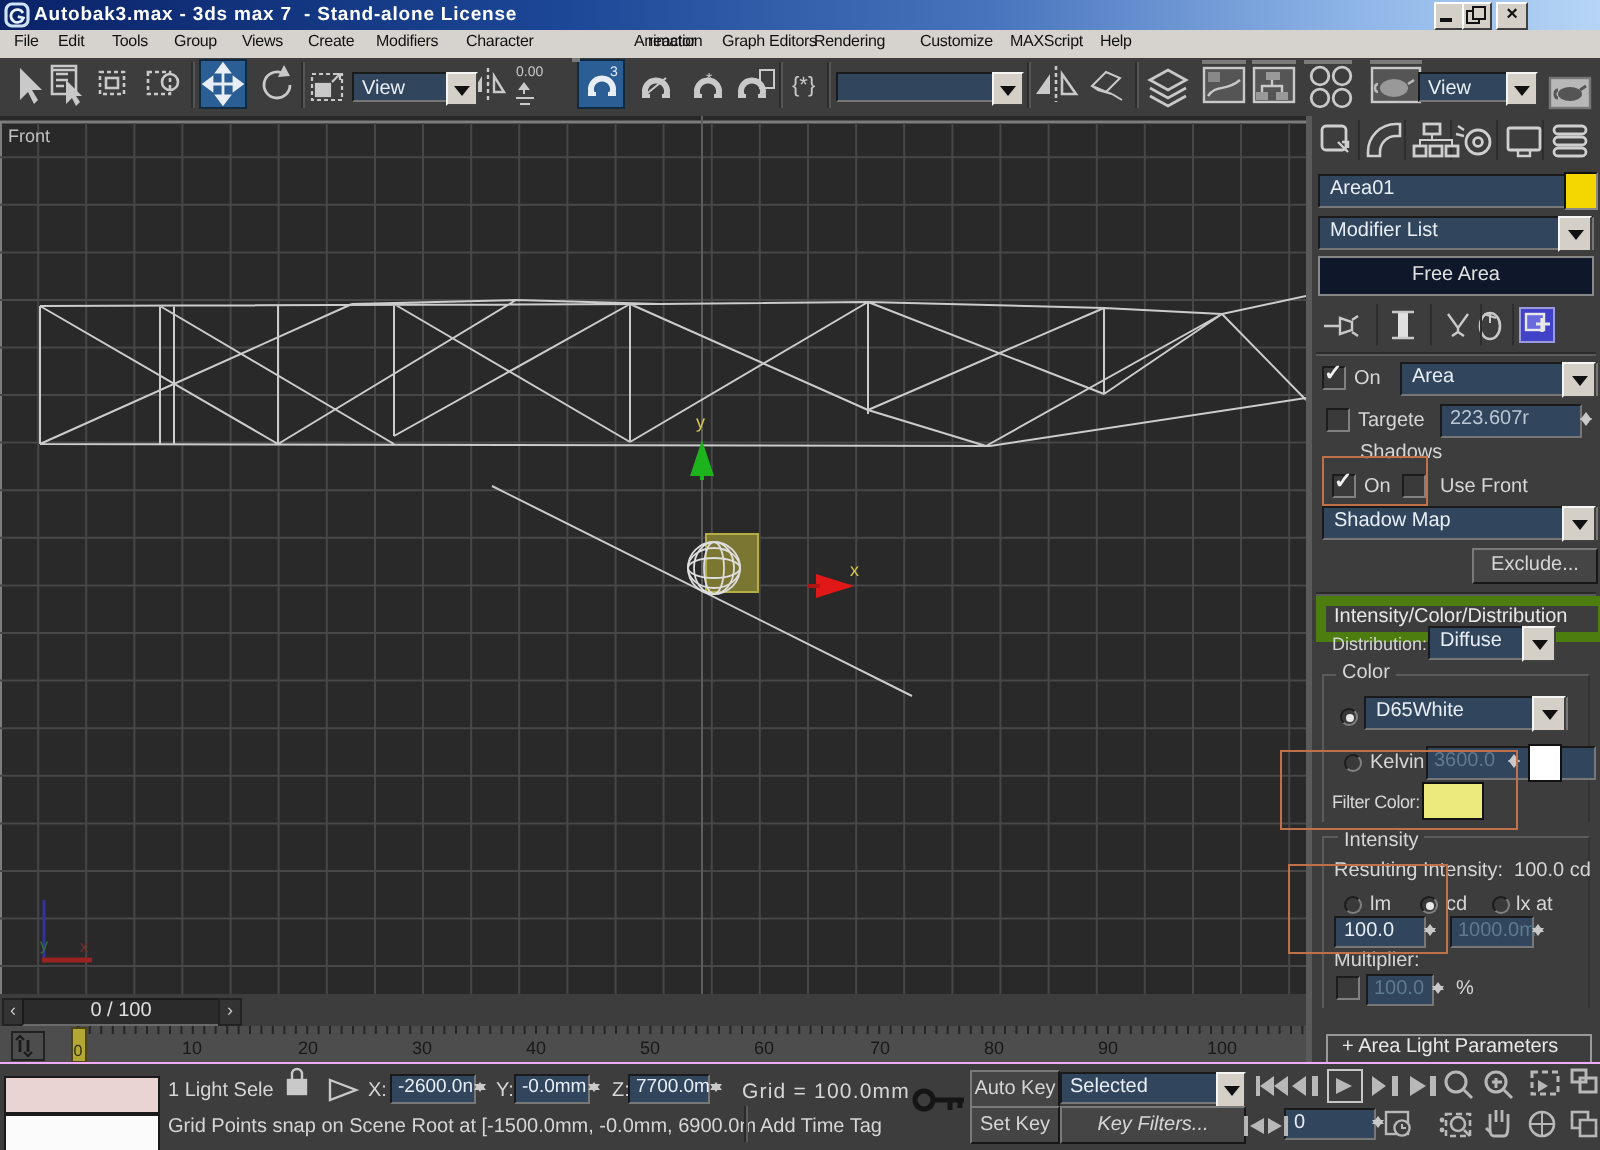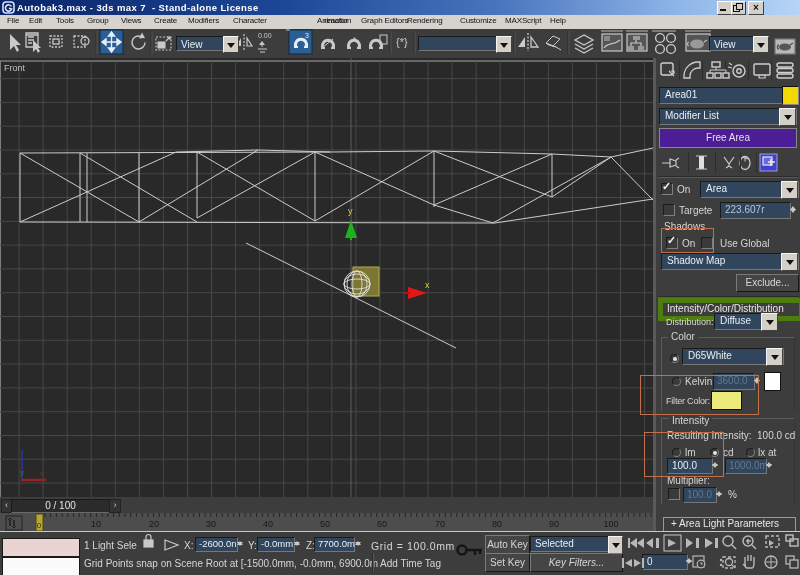--- a/index.html
+++ b/index.html
@@ -276,21 +276,21 @@
 </g>
 </svg>
 <div class="field" style="left:3px;top:29px;width:118px;height:15px;padding-left:12px;">
       <span style="position:absolute;left:5px;top:1px;">Area01</span>
     </div>
 <div class="abs" style="left:126px;top:28px;width:15px;height:17px;background:#f5d700;border:1px solid #111;border-bottom-color:#888;border-right-color:#888;"></div>
 <div class="field" style="left:3px;top:50px;width:136px;height:15px;">
       <span style="position:absolute;left:5px;top:1px;">Modifier List</span>
     </div>
 <div class="dbtn" style="left:123px;top:50px;width:15px;height:16px;"></div>
-<div class="btn" style="left:3px;top:70px;width:136px;height:18px;border-color:#888;background:#4c1d95;">
+<div class="btn" style="left:3px;top:70px;width:136px;height:18px;border-color:#888;background:#0f172a;">
       <span style="position:absolute;left:0;right:0;top:3px;text-align:center;color:#e0e0e0;">Free Area</span>
     </div>
 <svg width="144" height="26" xmlns="http://www.w3.org/2000/svg" style="position:absolute;left:0;top:92px;">
 <g stroke="#c9c9c9" fill="none" stroke-width="1.3">
 <path d="M6 13h8M14 9v8l6-2v-4zM20 10l3-2M20 16l3 2" stroke-width="1.2"></path>
 <rect x="43" y="6" width="5" height="13" fill="#e0e0e0" stroke="none"></rect>
 <path d="M40 6h11M40 19h11" stroke-width="1.2"></path>
 <path d="M68 7l5 7 5-7M73 14v2M70 18l3-2 3 2" stroke-width="1.2"></path>
 <ellipse cx="89" cy="13" rx="5" ry="6.5"></ellipse>
 <path d="M89 6.5v5M86 7l6 2" stroke-width="1"></path>
@@ -315,27 +315,27 @@
 <div class="dbtn" style="left:125px;top:123px;width:15px;height:16px;"></div>
 <div class="cb" style="left:7px;top:146px;"></div>
 <span class="t" style="left:23px;top:147px;">Targete</span>
 <div class="field" style="left:64px;top:144px;width:69px;height:15px;">
       <span style="position:absolute;left:4px;top:1px;color:#b9c6d4;">223.607r</span>
     </div>
 <div class="spin" style="left:134px;top:144px;height:15px;">
       <b></b>
       <i></i>
     </div>
-<span class="t" style="left:8px;top:163px;">Shadows</span>
+<span class="t" style="left:24px;top:163px;">Shadows</span>
 <div class="cb" style="left:10px;top:179px;">
       <span class="ck">✓</span>
     </div>
 <span class="t" style="left:26px;top:180px;">On</span>
 <div class="cb" style="left:45px;top:179px;"></div>
-<span class="t" style="left:64px;top:180px;">Use Global</span>
+<span class="t" style="left:64px;top:180px;">Use Front</span>
 <div class="field" style="left:5px;top:195px;width:136px;height:15px;">
       <span style="position:absolute;left:5px;top:1px;">Shadow Map</span>
     </div>
 <div class="dbtn" style="left:125px;top:195px;width:15px;height:16px;"></div>
 <div class="btn" style="left:80px;top:216px;width:61px;height:16px;">
       <span style="position:absolute;left:0;right:0;top:2px;text-align:center;">Exclude...</span>
     </div>
 <div class="sep" style="left:2px;top:238px;width:140px;"></div>
 <div class="abs" style="left:2px;top:240px;width:136px;height:13px;background:#3d3d3d;border:5px solid #4d7c0f;color:#e8e8e8;font-size:10px;">
       <span style="position:absolute;left:4px;top:0px;">Intensity/Color/Distribution</span>
@@ -349,21 +349,21 @@
 <span class="t" style="left:12px;top:273px;background:#3d3d3d;padding:0 3px;">Color</span>
 <div class="rad" style="left:14px;top:296px;">
       <span class="rdot"></span>
     </div>
 <div class="field" style="left:26px;top:290px;width:100px;height:15px;">
       <span style="position:absolute;left:5px;top:1px;">D65White</span>
     </div>
 <div class="dbtn" style="left:110px;top:290px;width:15px;height:16px;"></div>
 <div class="rad" style="left:16px;top:319px;"></div>
 <span class="t" style="left:29px;top:318px;">Kelvin</span>
-<div class="field" style="left:57px;top:315px;width:40px;height:15px;">
+<div class="field" style="left:57px;top:315px;width:40px;height:15px;padding-left:43px;">
       <span style="position:absolute;left:3px;top:1px;color:#5f7a8e;">3600.0</span>
     </div>
 <div class="spin" style="left:98px;top:315px;height:15px;">
       <b></b>
       <i></i>
     </div>
 <div class="abs" style="left:108px;top:314px;width:15px;height:17px;background:#fff;border:1px solid #111;"></div>
 <span class="t" style="left:10px;top:338px;font-size:9px;letter-spacing:-0.2px;">Filter Color:</span>
 <div class="abs" style="left:55px;top:333px;width:29px;height:17px;background:#ece97d;border:1px solid #111;"></div>
 <div class="abs" style="left:5px;top:360px;width:132px;height:85px;border:1px solid #5c5c5c;border-bottom:none;border-right-color:#333;"></div>

